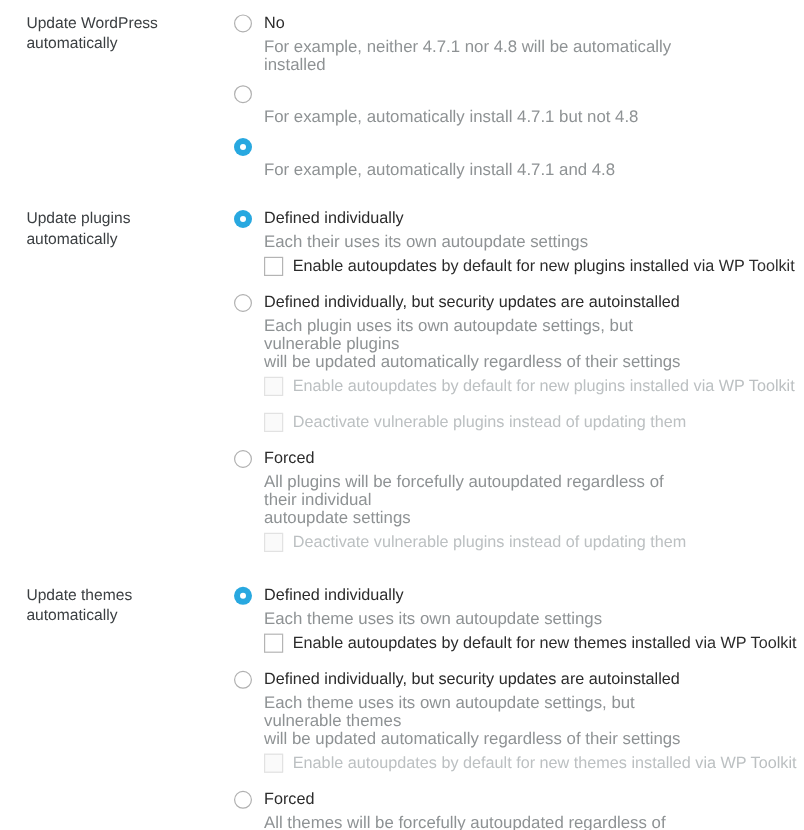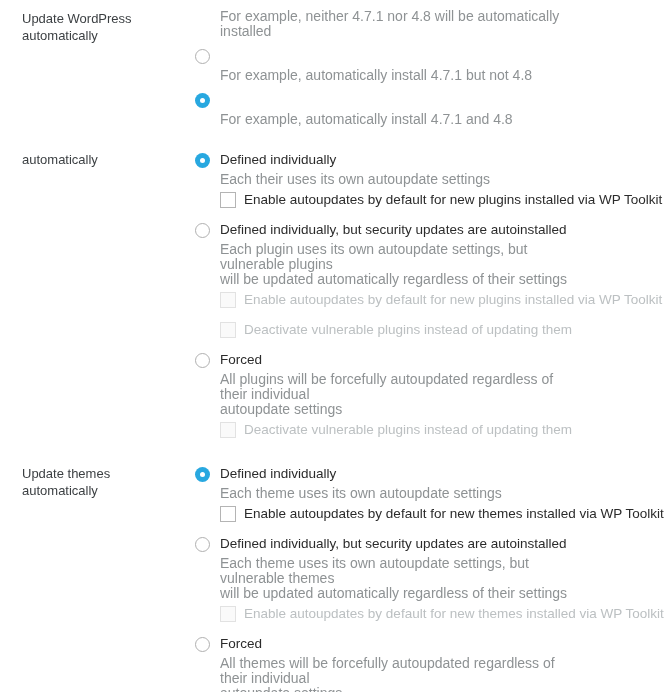--- a/index.html
+++ b/index.html
@@ -135,20 +135,24 @@
 <body>
 
 <div class="form" id="form-root">
     <div class="field">
       <div class="field-label">
         <div>Update WordPress</div>
         <div>automatically</div>
       </div>
       <div class="field-control">
         <div class="option">
+          <div class="radio-line">
+            <span class="radio"></span>
+            <span class="radio-label">No</span>
+          </div>
           <div class="hint">For example, neither 4.7.1 nor 4.8 will be automatically installed</div>
         </div>
         <div class="gap-6"></div>
         <div class="option">
           <div class="radio-line">
             <span class="radio"></span>
           </div>
           <div class="hint">For example, automatically install 4.7.1 but not 4.8</div>
         </div>
         <div class="gap-6"></div>
@@ -156,20 +160,21 @@
           <div class="radio-line">
             <span class="radio checked"></span>
           </div>
           <div class="hint">For example, automatically install 4.7.1 and 4.8</div>
         </div>
       </div>
     </div>
     <div class="gap-22"></div>
     <div class="field">
       <div class="field-label">
+        <div>Update plugins</div>
         <div>automatically</div>
       </div>
       <div class="field-control">
         <div class="option">
           <div class="radio-line">
             <span class="radio checked"></span>
             <span class="radio-label">Defined individually</span>
           </div>
           <div class="hint">Each their uses its own autoupdate settings</div>
           <div class="check-line">

